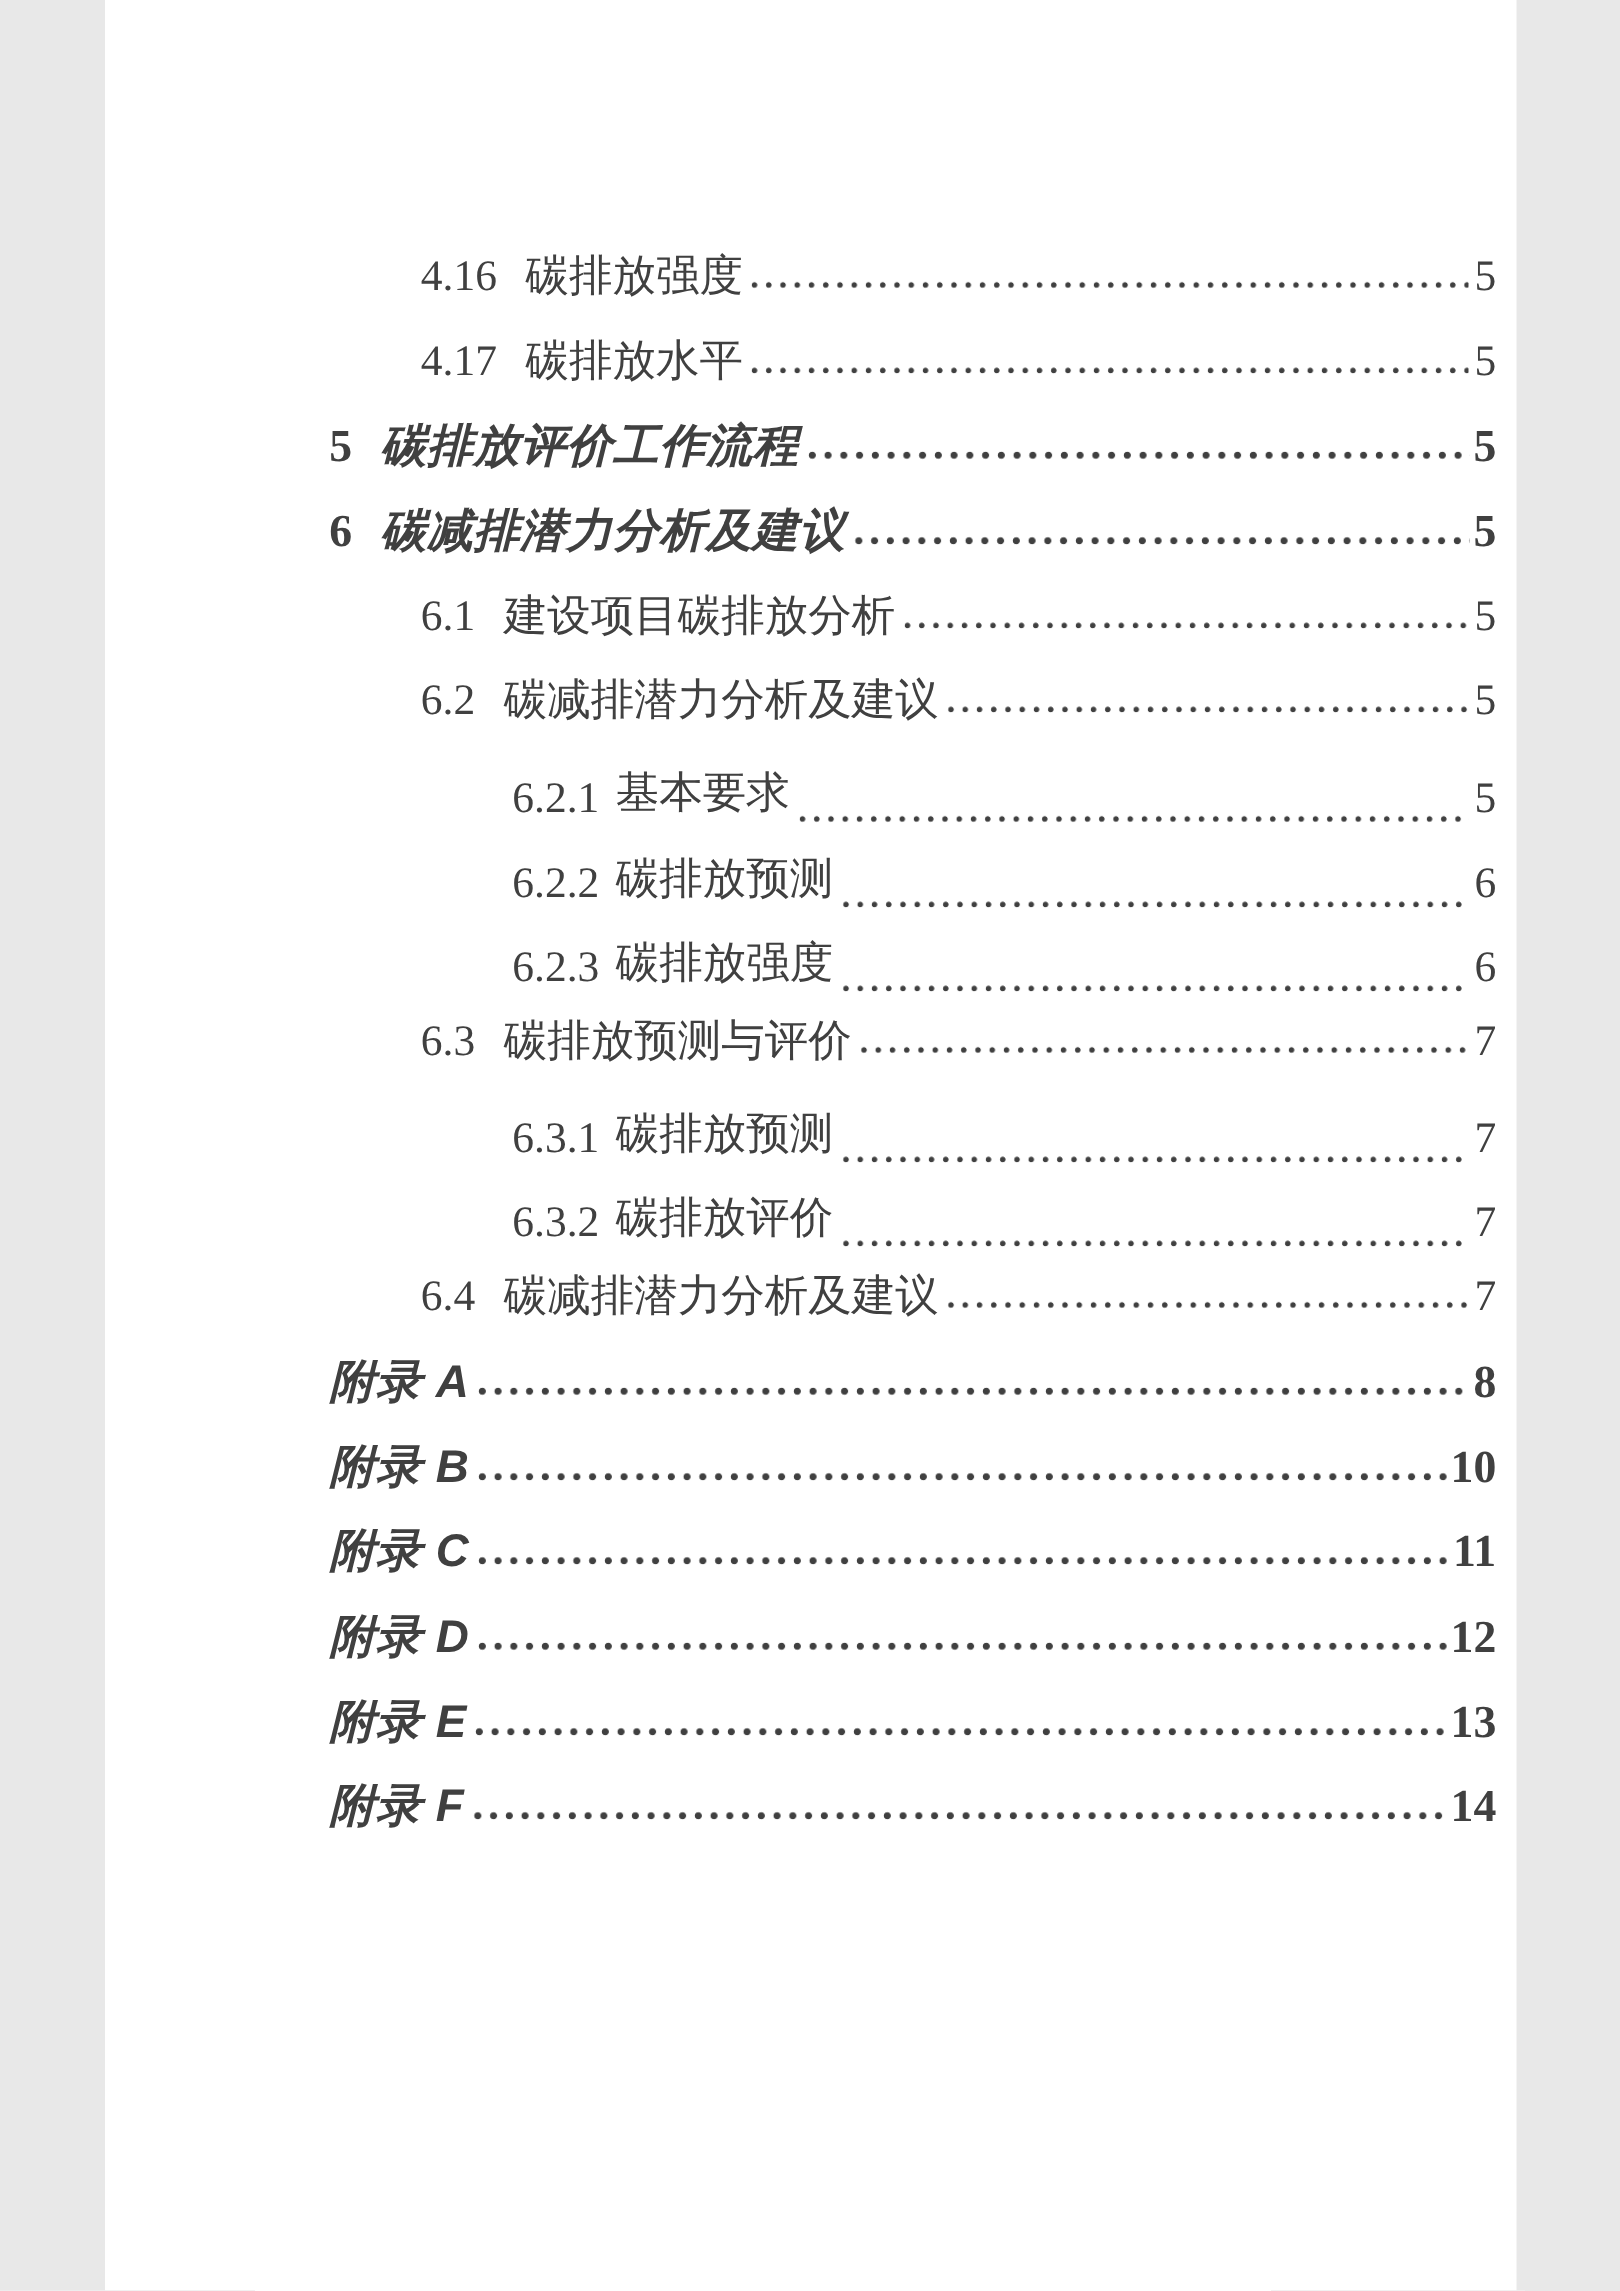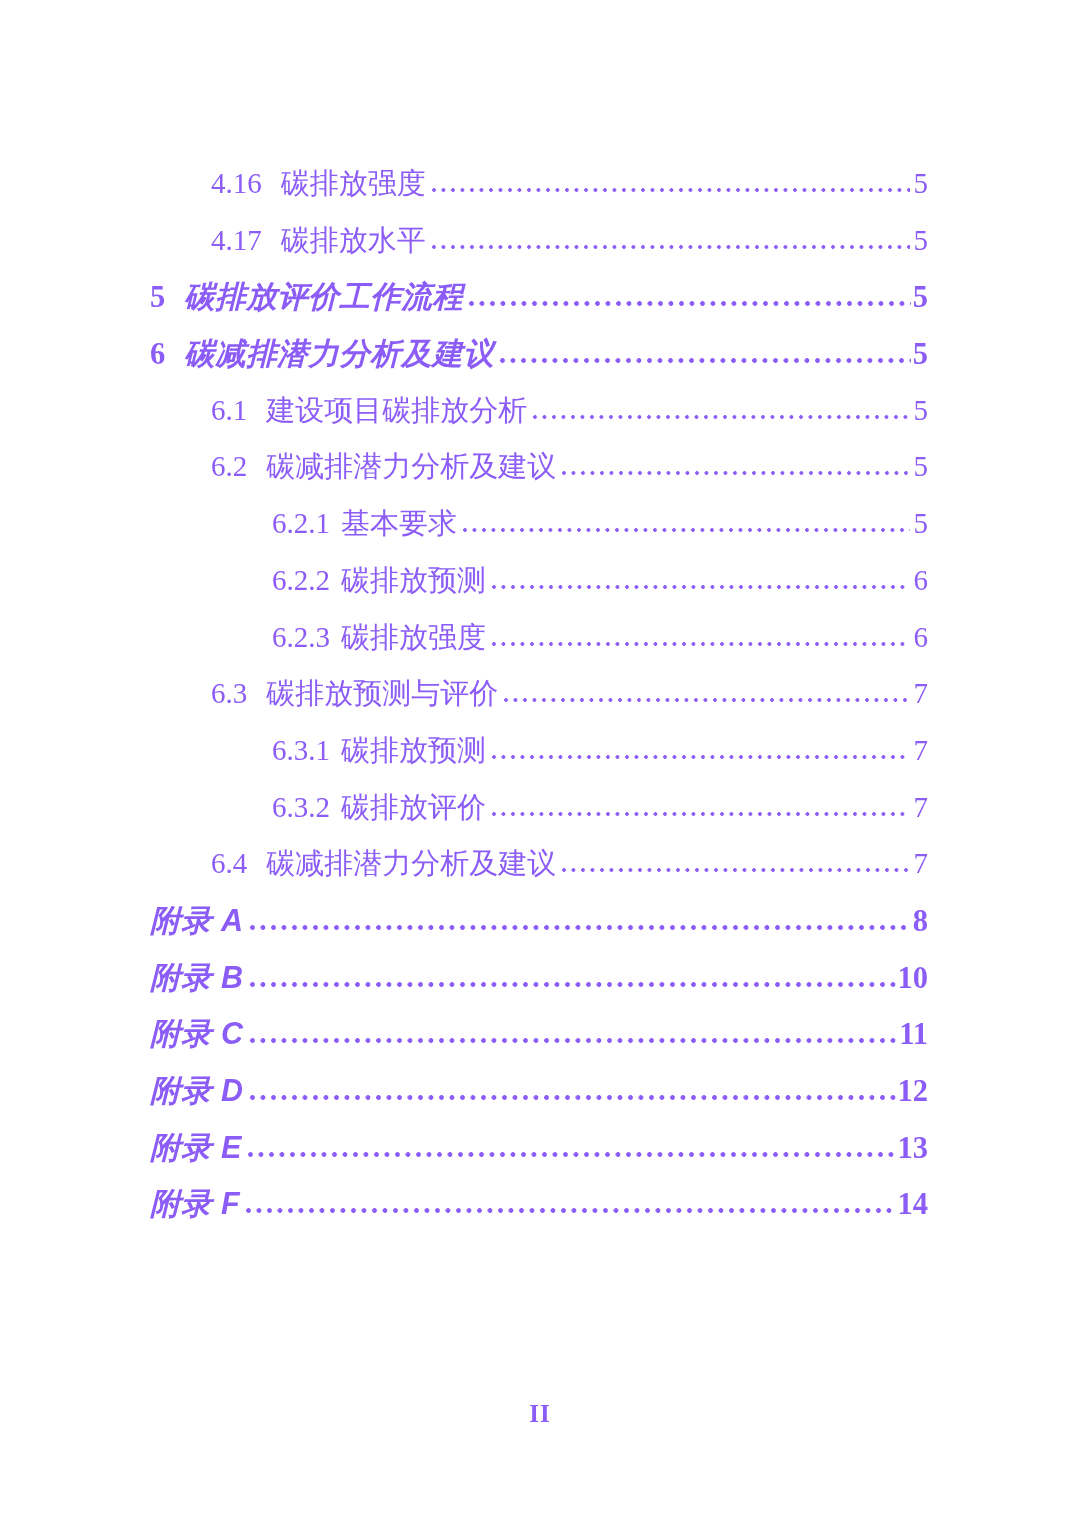--- a/index.html
+++ b/index.html
@@ -1,42 +1,42 @@
 <!DOCTYPE html>
 <html><head>
 <meta charset="utf-8">
 <style>
   html, body { margin: 0; padding: 0; background: #e8e8e8; }
   .page {
     position: relative;
-    width: 1080px;
+    width: 941px;
     height: 1527px;
     margin: 0 auto;
     background: #ffffff;
     font-family: "Liberation Serif", "DejaVu Serif", serif;
-    color: #8b5cf6;
+    color: #404040;
     overflow: hidden;
   }
   .toc {
     position: absolute;
     top: 152px;
     left: 150px;
     width: 778px;
   }
   .toc-row {
     display: flex;
     align-items: baseline;
     box-sizing: border-box;
     height: 56.7px;
     padding-top: 12px;
     font-size: 29px;
     white-space: nowrap;
   }
   .toc-row.level-2 { padding-left: 61px; }
-  .toc-row.level-3 { padding-left: 122px; }
+  .toc-row.level-3 { padding-left: 122px; align-items: flex-end; }
   .toc-row.bold {
     font-weight: bold;
     font-size: 30.5px;
   }
   .toc-row.bold .title {
     font-family: "Liberation Sans", "DejaVu Sans", sans-serif;
     letter-spacing: 0.5px;
     font-style: italic;
   }
   .num { margin-right: 19px; }
@@ -182,15 +182,14 @@
       <span class="pagenum">13</span>
     </div>
       <div class="toc-row level-1 bold">
 
       <span class="title">附录 F</span>
       <span class="leader"></span>
       <span class="pagenum">14</span>
     </div>
     </div>
 
-  <div class="footer">II</div>
 
 </div>
 
 </body></html>

